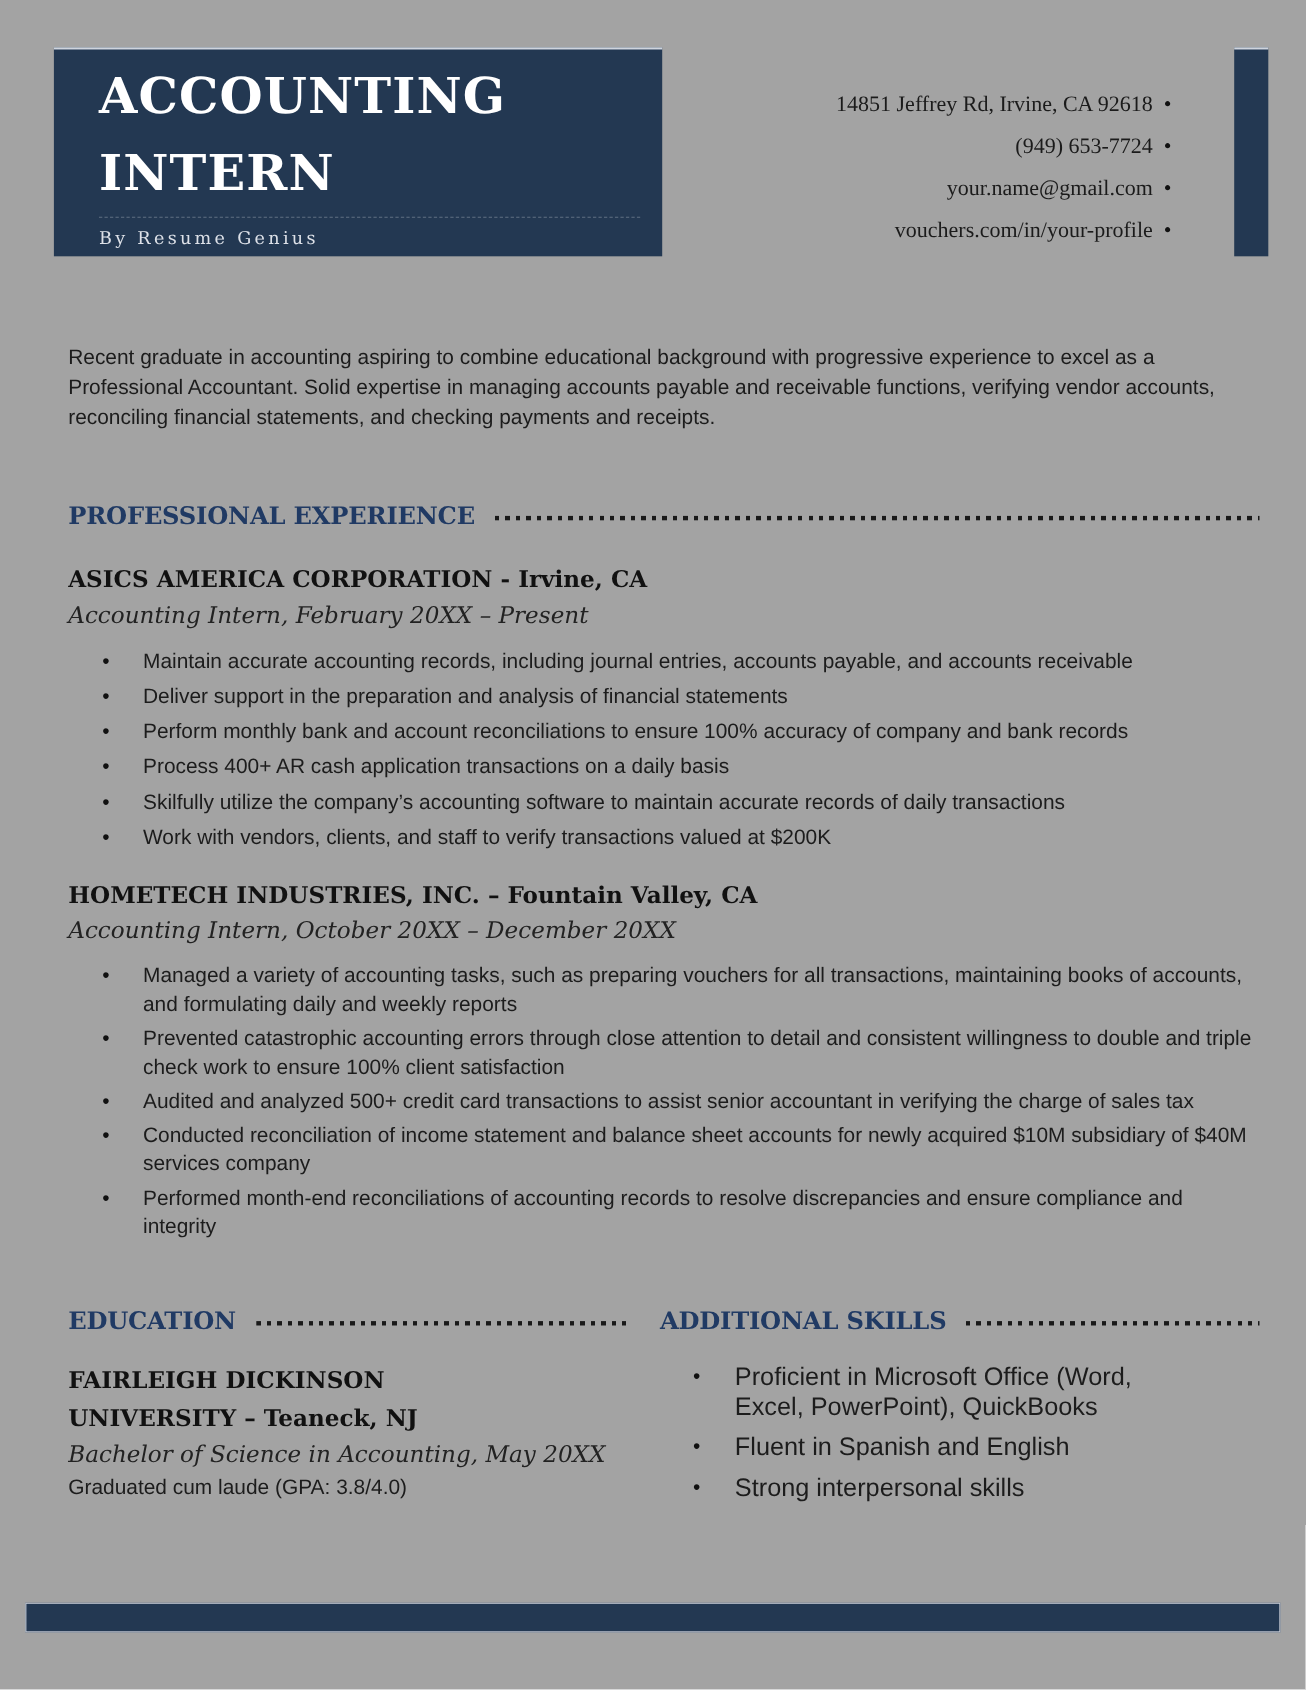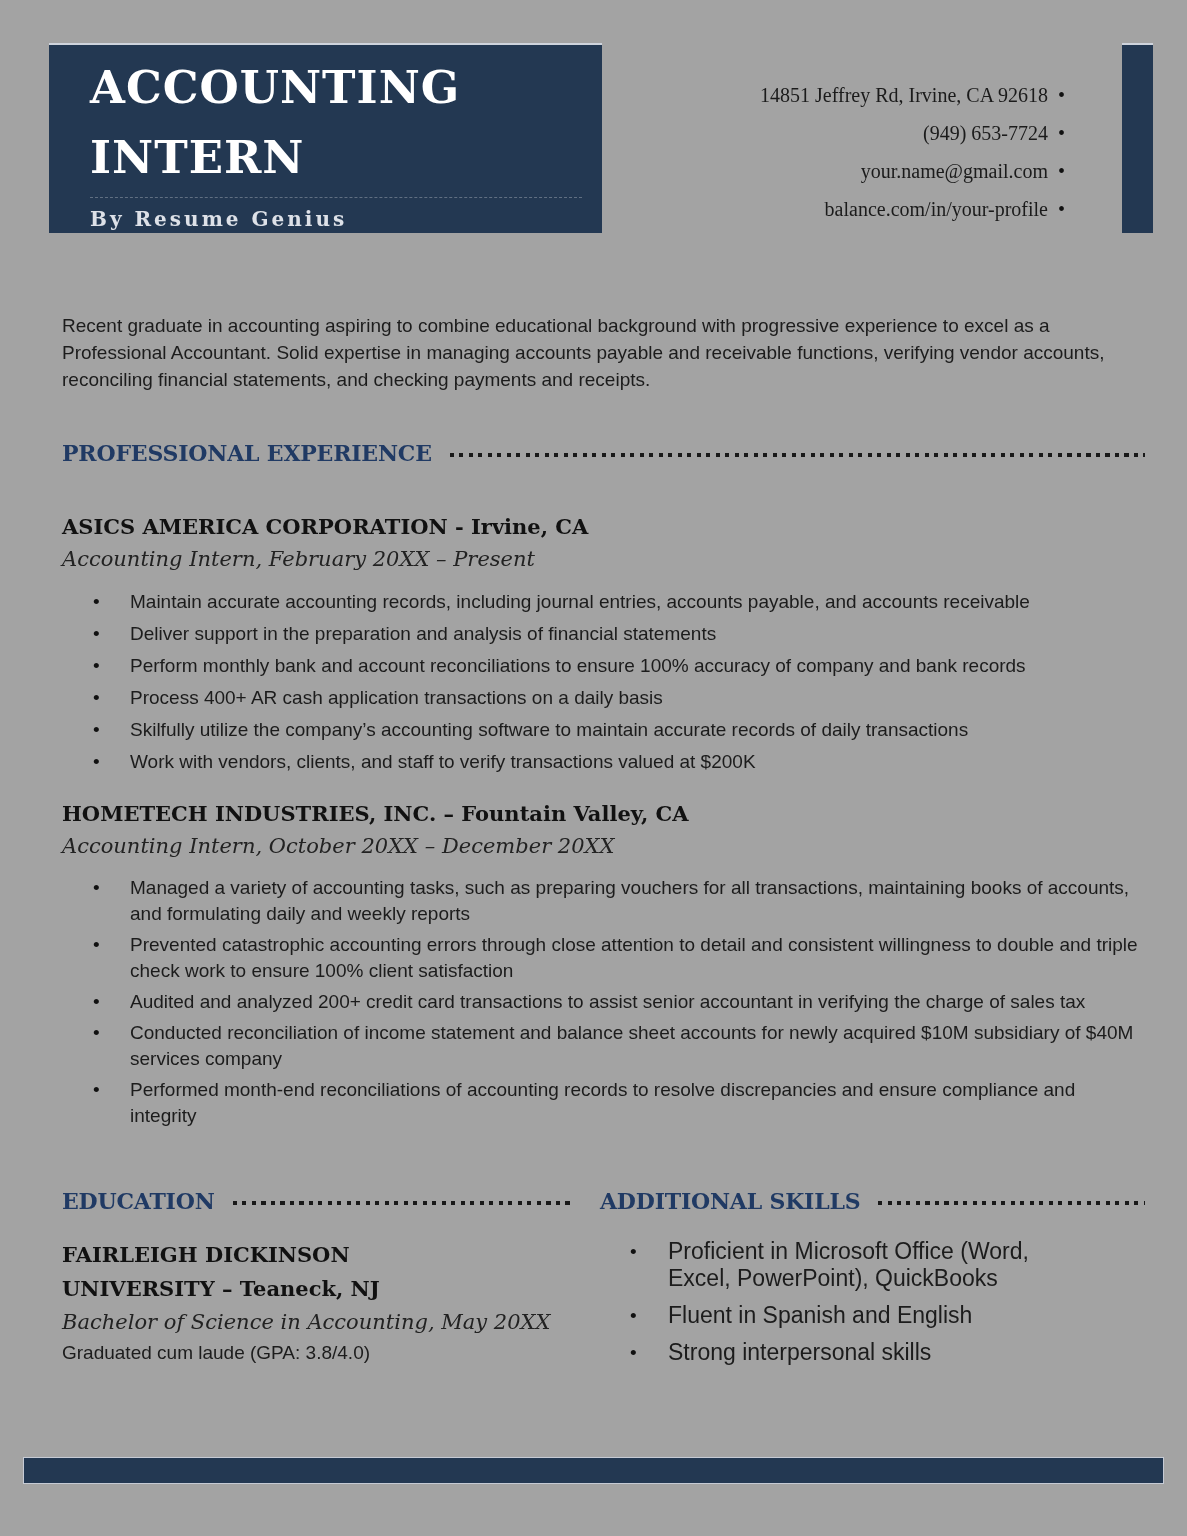--- a/index.html
+++ b/index.html
@@ -8,21 +8,21 @@
 
   
   .header-box{position:absolute;left:49px;top:43px;width:553px;height:190px;
       background:#233852;border-top:2px solid #cfd4dd;box-sizing:border-box;
       padding:8px 20px 0 41px;}
   .title{font-family:"DejaVu Serif","Liberation Serif",serif;font-weight:bold;
       color:#ffffff;font-size:45px;line-height:70px;letter-spacing:1px;}
   .header-divider{border:none;border-top:1px dashed rgba(255,255,255,.28);
       margin:4px 0 0 0;}
   .header-subtitle{font-family:"DejaVu Serif","Liberation Serif",serif;
-      color:#dde1e8;font-size:20px;letter-spacing:3px;margin-top:9px;font-weight:bold;}
+      color:#dde1e8;font-size:16px;letter-spacing:3px;margin-top:9px;}
 
   .contact{position:absolute;top:76px;right:122px;text-align:right;
       font-family:"Liberation Serif",serif;font-size:20px;color:#1b1b1b;}
   .contact .line{line-height:38px;white-space:nowrap;}
   .contact .dot{display:inline-block;margin-left:10px;font-size:20px;color:#111;}
 
   .right-bar{position:absolute;left:1122px;top:43px;width:31px;height:190px;
       background:#233852;border-top:2px solid #cfd4dd;box-sizing:border-box;}
 
   
@@ -72,30 +72,30 @@
       <div>INTERN</div>
     </div>
     <hr class="header-divider">
     <div class="header-subtitle">By Resume Genius</div>
   </div>
 
   <div class="contact">
     <div class="line"><span>14851 Jeffrey Rd, Irvine, CA 92618</span><span class="dot">•</span></div>
     <div class="line"><span>(949) 653-7724</span><span class="dot">•</span></div>
     <div class="line"><span>your.name@gmail.com</span><span class="dot">•</span></div>
-    <div class="line"><span>balance.com/in/your-profile</span><span class="dot">•</span></div>
+    <div class="line"><span>vouchers.com/in/your-profile</span><span class="dot">•</span></div>
   </div>
 
   <div class="right-bar"></div>
 
   <div class="abs" style="left:62px;top:290px;width:1083px;">
     <div class="body-text" style="margin-top:22px;">Recent graduate in accounting aspiring to combine educational background with progressive experience to excel as a Professional Accountant. Solid expertise in managing accounts payable and receivable functions, verifying vendor accounts, reconciling financial statements, and checking payments and receipts.</div>
   </div>
 
-  <div class="abs" style="left:62px;top:440px;width:1083px;">
+  <div class="abs" style="left:62px;top:456px;width:1083px;">
     <div class="sec-header">
       <span class="sec-title">PROFESSIONAL EXPERIENCE</span>
       <span class="leader"></span>
     </div>
   </div>
 
   <div class="abs" style="left:62px;top:510px;width:1083px;">
     <div class="company">ASICS AMERICA CORPORATION - Irvine, CA</div>
     <div class="dates">Accounting Intern, February 20XX – Present</div>
     <ul class="blist" style="margin-top:13px;">
@@ -107,21 +107,21 @@
       <li><span>Work with vendors, clients, and staff to verify transactions valued at $200K</span></li>
     </ul>
   </div>
 
   <div class="abs" style="left:62px;top:797px;width:1083px;">
     <div class="company">HOMETECH INDUSTRIES, INC. – Fountain Valley, CA</div>
     <div class="dates">Accounting Intern, October 20XX – December 20XX</div>
     <ul class="blist" style="margin-top:12px;">
       <li style="margin-bottom:5px;"><span>Managed a variety of accounting tasks, such as preparing vouchers for all transactions, maintaining books of accounts, and formulating daily and weekly reports</span></li>
       <li style="margin-bottom:5px;"><span>Prevented catastrophic accounting errors through close attention to detail and consistent willingness to double and triple check work to ensure 100% client satisfaction</span></li>
-      <li style="margin-bottom:5px;"><span>Audited and analyzed 200+ credit card transactions to assist senior accountant in verifying the charge of sales tax</span></li>
+      <li style="margin-bottom:5px;"><span>Audited and analyzed 500+ credit card transactions to assist senior accountant in verifying the charge of sales tax</span></li>
       <li style="margin-bottom:5px;"><span>Conducted reconciliation of income statement and balance sheet accounts for newly acquired $10M subsidiary of $40M services company</span></li>
       <li style="margin-bottom:5px;"><span>Performed month-end reconciliations of accounting records to resolve discrepancies and ensure compliance and integrity</span></li>
     </ul>
   </div>
 
   <div class="abs" style="left:62px;top:1188px;width:513px;">
     <div class="sec-header">
       <span class="sec-title">EDUCATION</span>
       <span class="leader"></span>
     </div>

